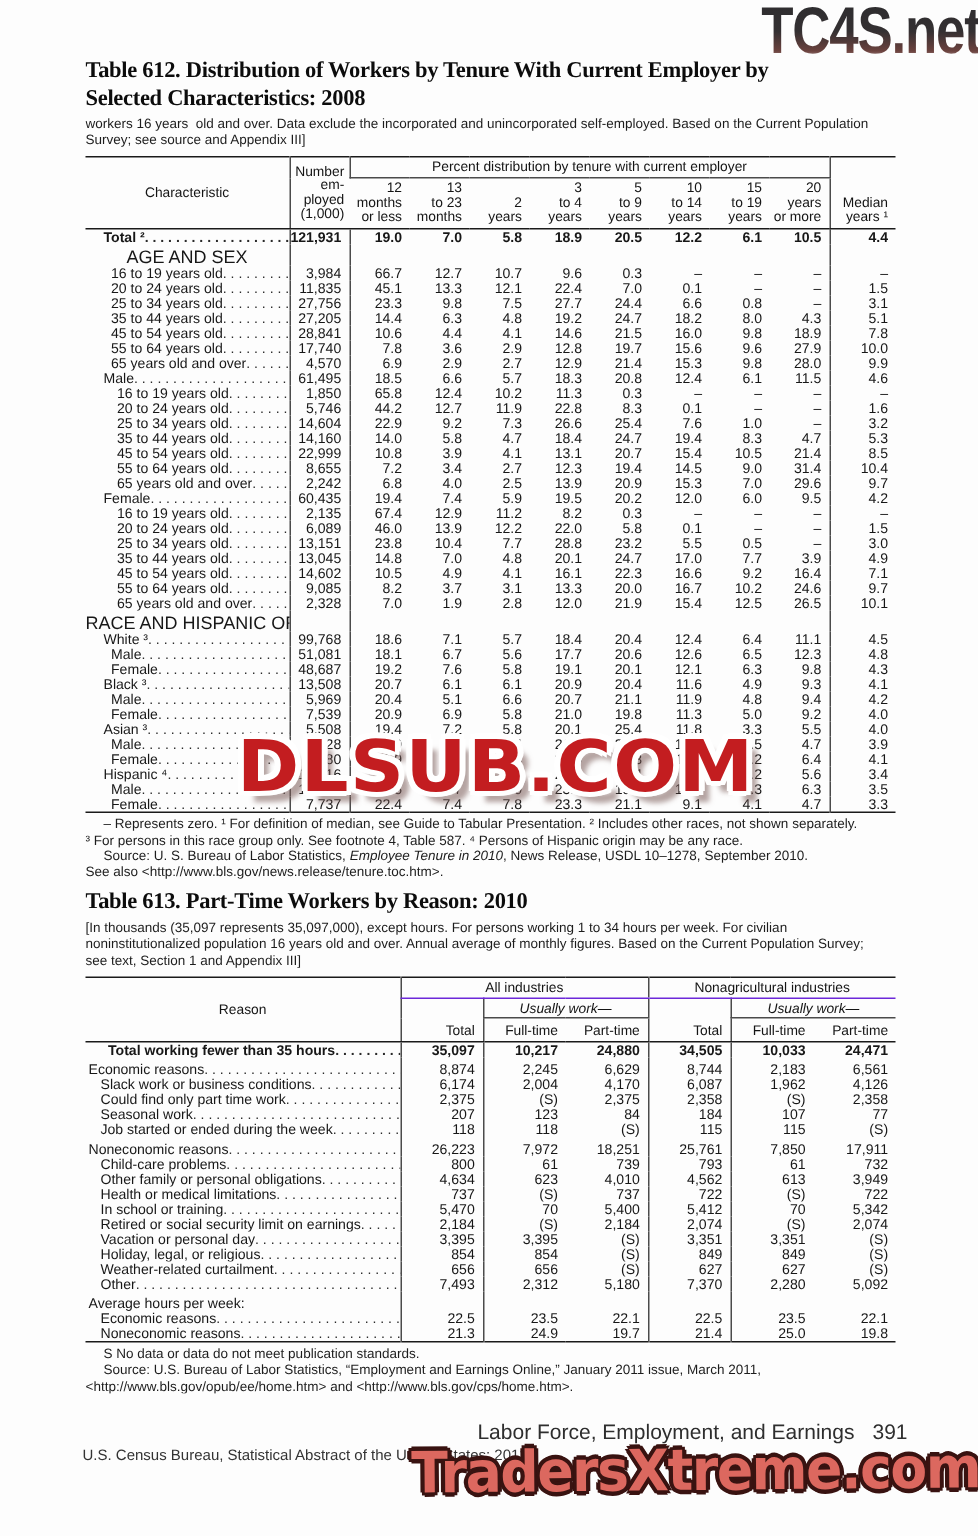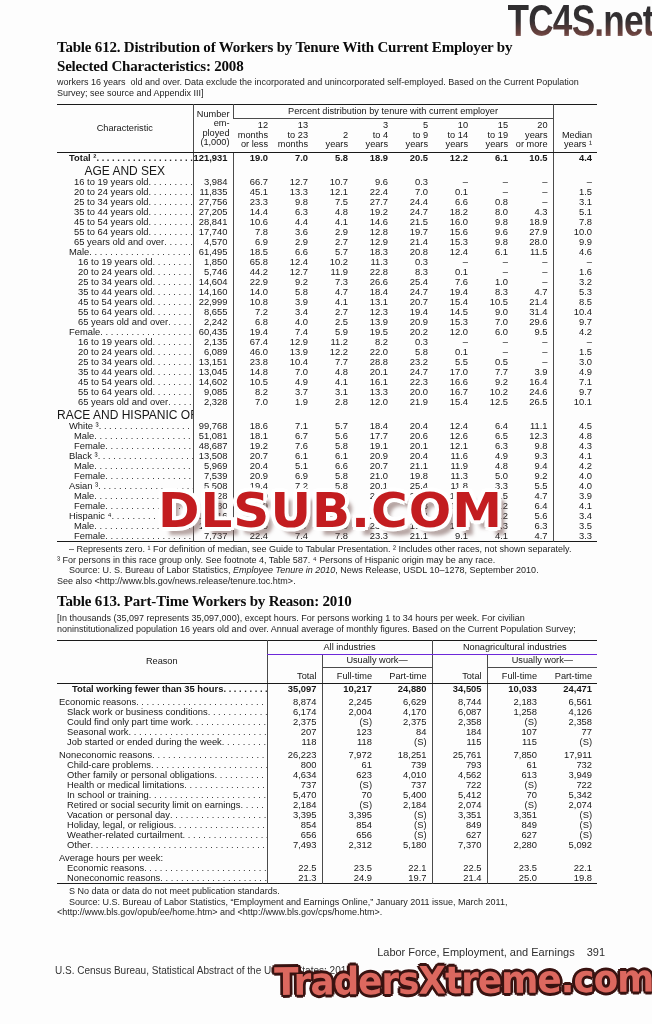--- a/index.html
+++ b/index.html
@@ -26,41 +26,41 @@
   thead th{font-size:9.2px;line-height:9.5px;color:#141414;}
   .charh{text-align:center;vertical-align:middle;}
   .numh{white-space:pre-line;text-align:right;vertical-align:middle;padding:2px 3px 2px 0;}
   .grouph{text-align:center;vertical-align:middle;height:13px;border-bottom:1px solid #4b4b4b;}
   .tenh{white-space:pre-line;text-align:right;vertical-align:bottom;padding:2px 5px 2px 0;}
   .medh{white-space:pre-line;text-align:right;vertical-align:bottom;padding:0 5px 2px 0;}
 
   .reasonh{text-align:center;vertical-align:middle;}
   .gh{text-align:center;vertical-align:middle;height:13px;border-bottom:1px solid #6d28d9;}
   .sp{height:12px;}
-  .uw{text-align:center;vertical-align:middle;height:12px;border-bottom:1px solid #4b4b4b;}
+  .uw{text-align:center;vertical-align:middle;height:12px;border-bottom:1px solid #4b4b4b;font-style:italic;}
   .colh{text-align:right;vertical-align:bottom;height:12px;padding:1px 5px 2px 0;}
 
   tbody td{font-size:9.4px;line-height:10px;height:10px;overflow:hidden;white-space:nowrap;}
   .val{text-align:right;padding-right:5px;}
   .lab{display:flex;align-items:flex-end;overflow:hidden;}
   .txt{white-space:pre;}
   .dots{flex:1 1 auto;overflow:hidden;white-space:nowrap;color:#2a2a2a;}
   .dots::before{content:". . . . . . . . . . . . . . . . . . . . . . . . . . . . . . . . . . . . . . . . . . . . . . . . .";}
   .sect{text-align:center;font-size:12px;}
   tr.secrow td{height:13px;vertical-align:bottom;padding-bottom:1px;}
   tr.bold td{font-weight:bold;}
   tr.gap td{padding-top:3px;}
   #t612 .ind0{padding-left:12px;}
   #t612 .ind1{padding-left:17px;}
   #t612 .ind2{padding-left:21px;}
   #t613 .ind0{padding-left:2px;}
   #t613 .ind1{padding-left:10px;}
   #t613 .ind2{padding-left:15px;}
 
-  .runhead{position:absolute;top:946px;right:47px;font-size:11px;color:#2e2e2e;}
+  .runhead{position:absolute;top:946px;right:47px;font-size:14px;color:#2e2e2e;}
   .runhead .pg{margin-left:12px;}
   .imprint{position:absolute;top:965px;left:55px;font-size:10px;color:#333;}
 
   .wm{position:absolute;z-index:9;pointer-events:none;white-space:nowrap;}
   .wm-top{top:-4px;right:-2px;font-size:44px;font-weight:bold;letter-spacing:-1px;
           transform:scaleX(.8);transform-origin:100% 0;
           background:linear-gradient(180deg,#2c2c2e 0%,#343032 50%,#6b423e 76%,rgba(150,110,105,.08) 98%);
           -webkit-background-clip:text;background-clip:text;color:transparent;}
   .wm-mid{left:158px;top:482px;font-size:50px;font-weight:bold;font-family:"DejaVu Sans",sans-serif;
           letter-spacing:1px;color:#c31d20;transform:scaleY(.95);
@@ -821,20 +821,21 @@
     <div class="pline">³ For persons in this race group only. See footnote 4, Table 587. ⁴ Persons of Hispanic origin may be any race.</div>
     <div class="pline ind"><span>Source: U. S. Bureau of Labor Statistics, </span><i>Employee Tenure in 2010</i><span>, News Release, USDL 10–1278, September 2010.</span></div>
     <div class="pline">See also &lt;http://www.bls.gov/news.release/tenure.toc.htm&gt;.</div>
   </div>
 
   <div class="t-title t2">Table 613. Part-Time Workers by Reason: 2010</div>
 
   <div class="note">
     <div class="pline">[In thousands (35,097 represents 35,097,000), except hours. For persons working 1 to 34 hours per week. For civilian</div>
     <div class="pline">noninstitutionalized population 16 years old and over. Annual average of monthly figures. Based on the Current Population Survey;</div>
+    <div class="pline">see text, Section 1 and Appendix III]</div>
   </div>
 
   <table id="t613">
     <colgroup>
       <col style="width:210px">
       <col style="width:55px">
         <col style="width:55px">
         <col style="width:55px">
       <col style="width:55px">
         <col style="width:55px">
@@ -894,21 +895,21 @@
           <td class="char">
             <div class="lab ind1">
               <span class="txt">Slack work or business conditions</span>
               <span class="dots"></span>
             </div>
           </td>
           <td class="val bl">6,174</td>
           <td class="val bl">2,004</td>
           <td class="val">4,170</td>
           <td class="val bl">6,087</td>
-          <td class="val bl">1,258</td>
+          <td class="val bl">1,962</td>
           <td class="val">4,126</td>
         </tr>
         <tr>
           <td class="char">
             <div class="lab ind1">
               <span class="txt">Could find only part time work</span>
               <span class="dots"></span>
             </div>
           </td>
           <td class="val bl">2,375</td>

